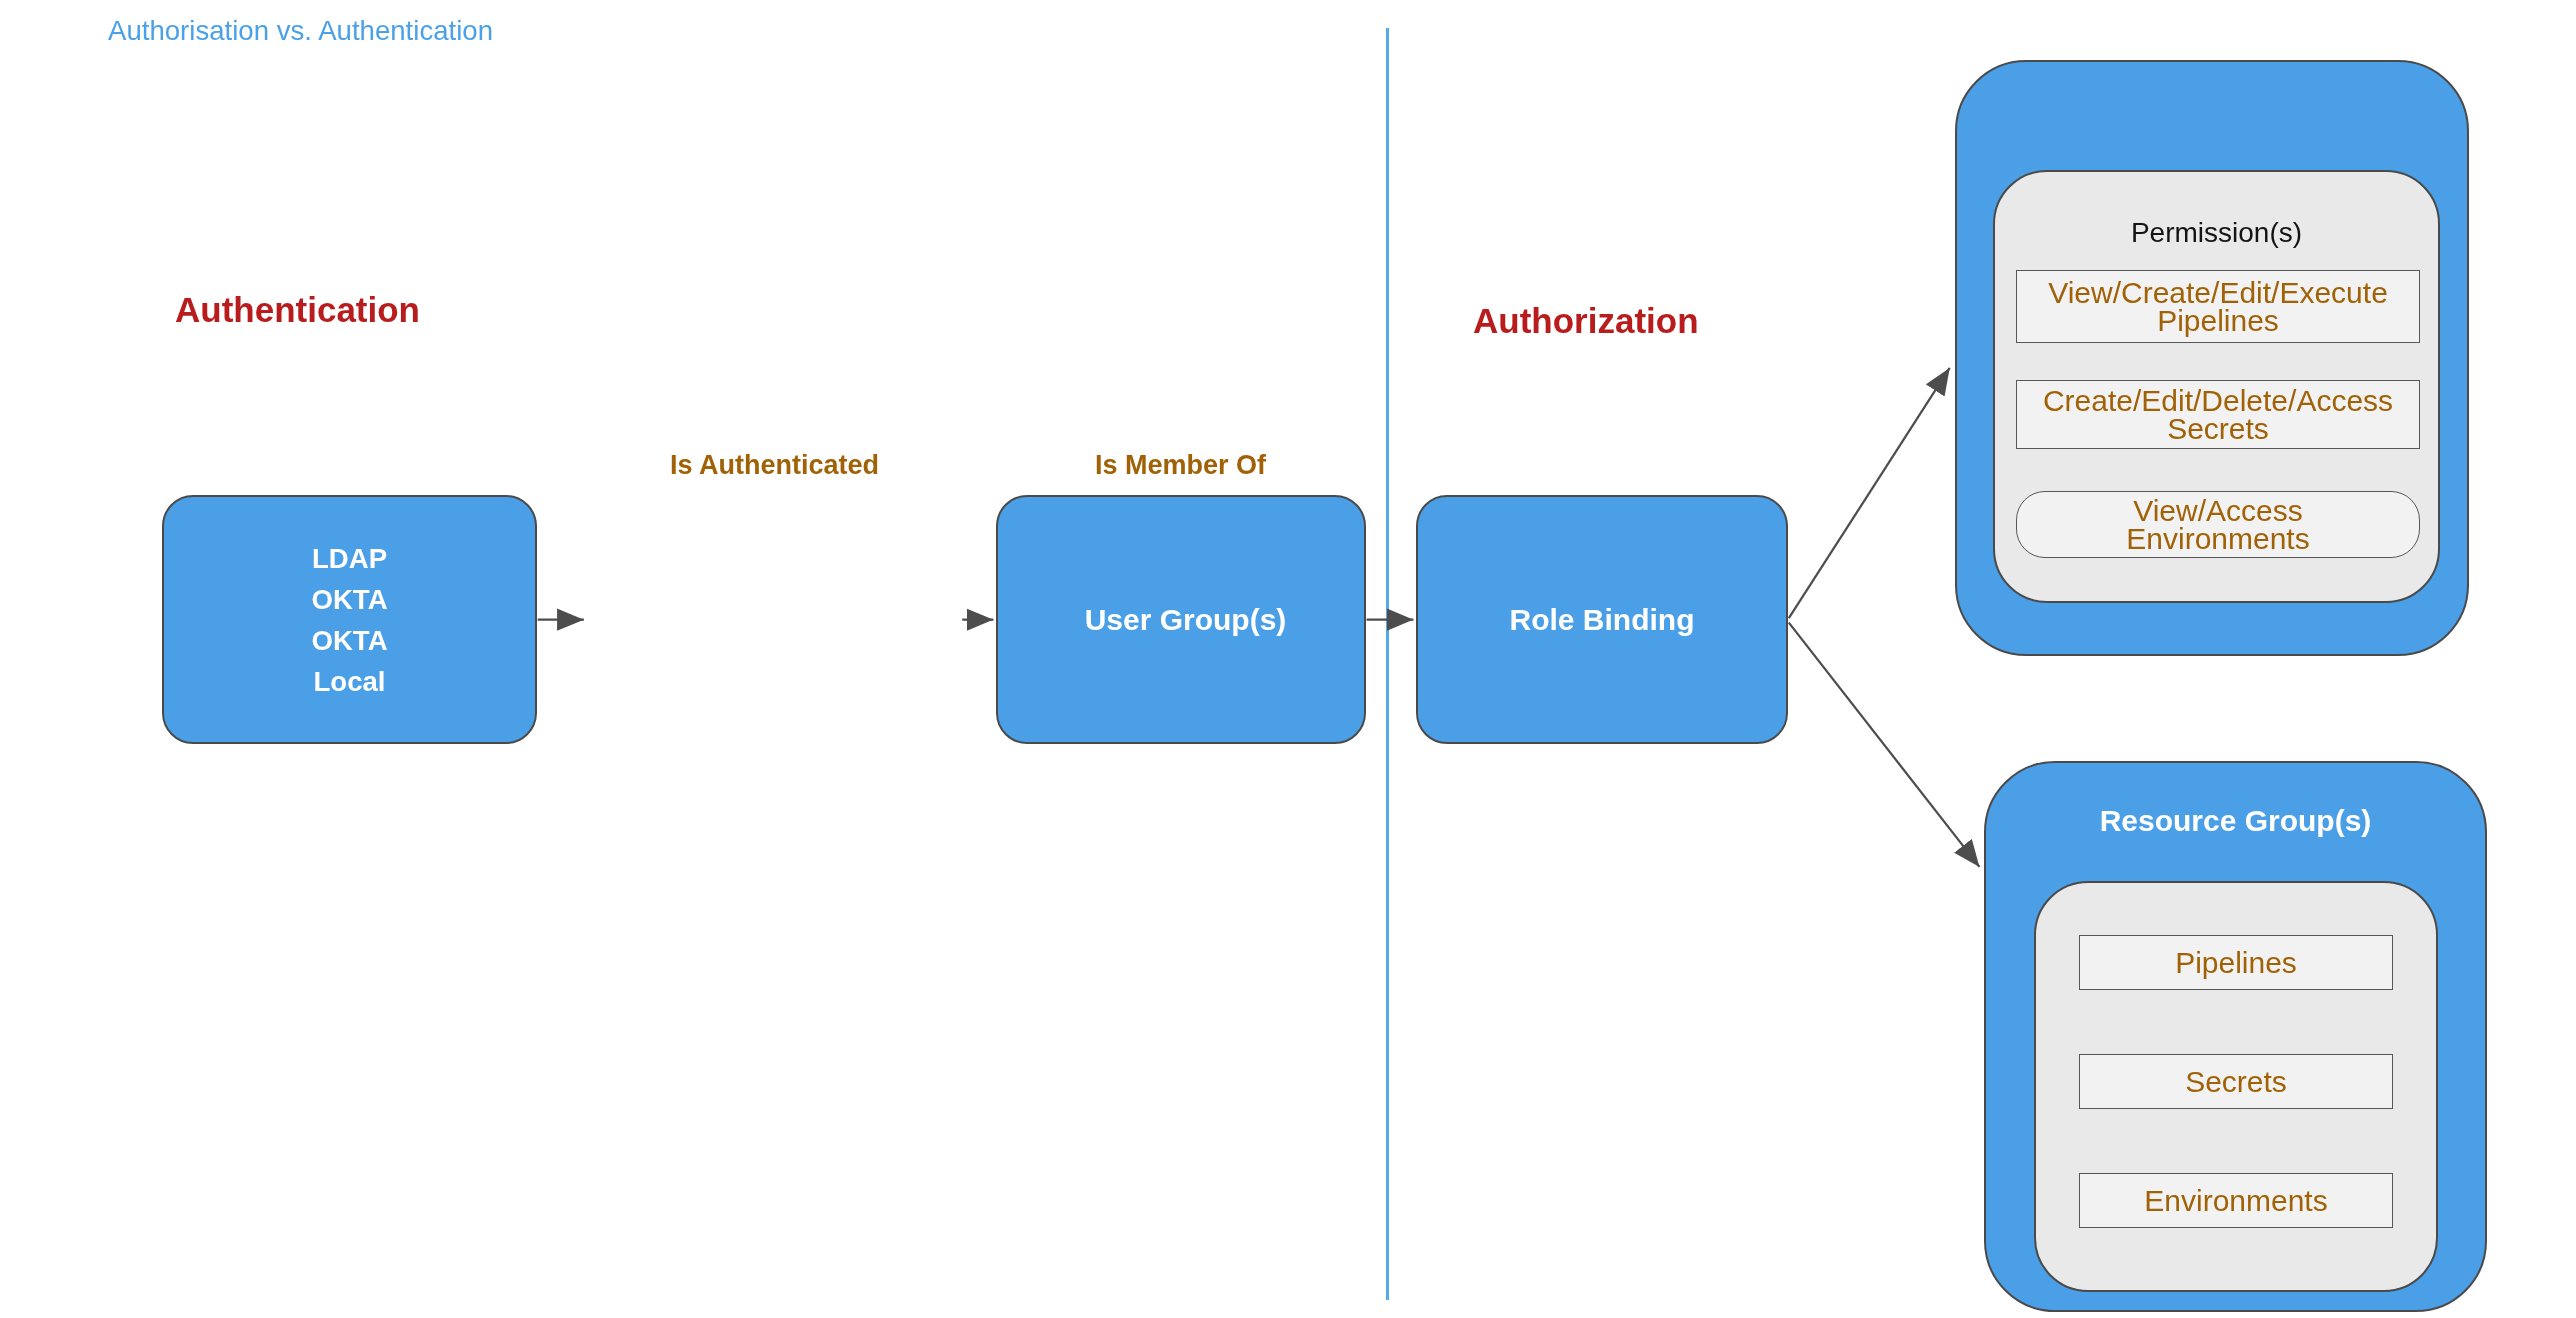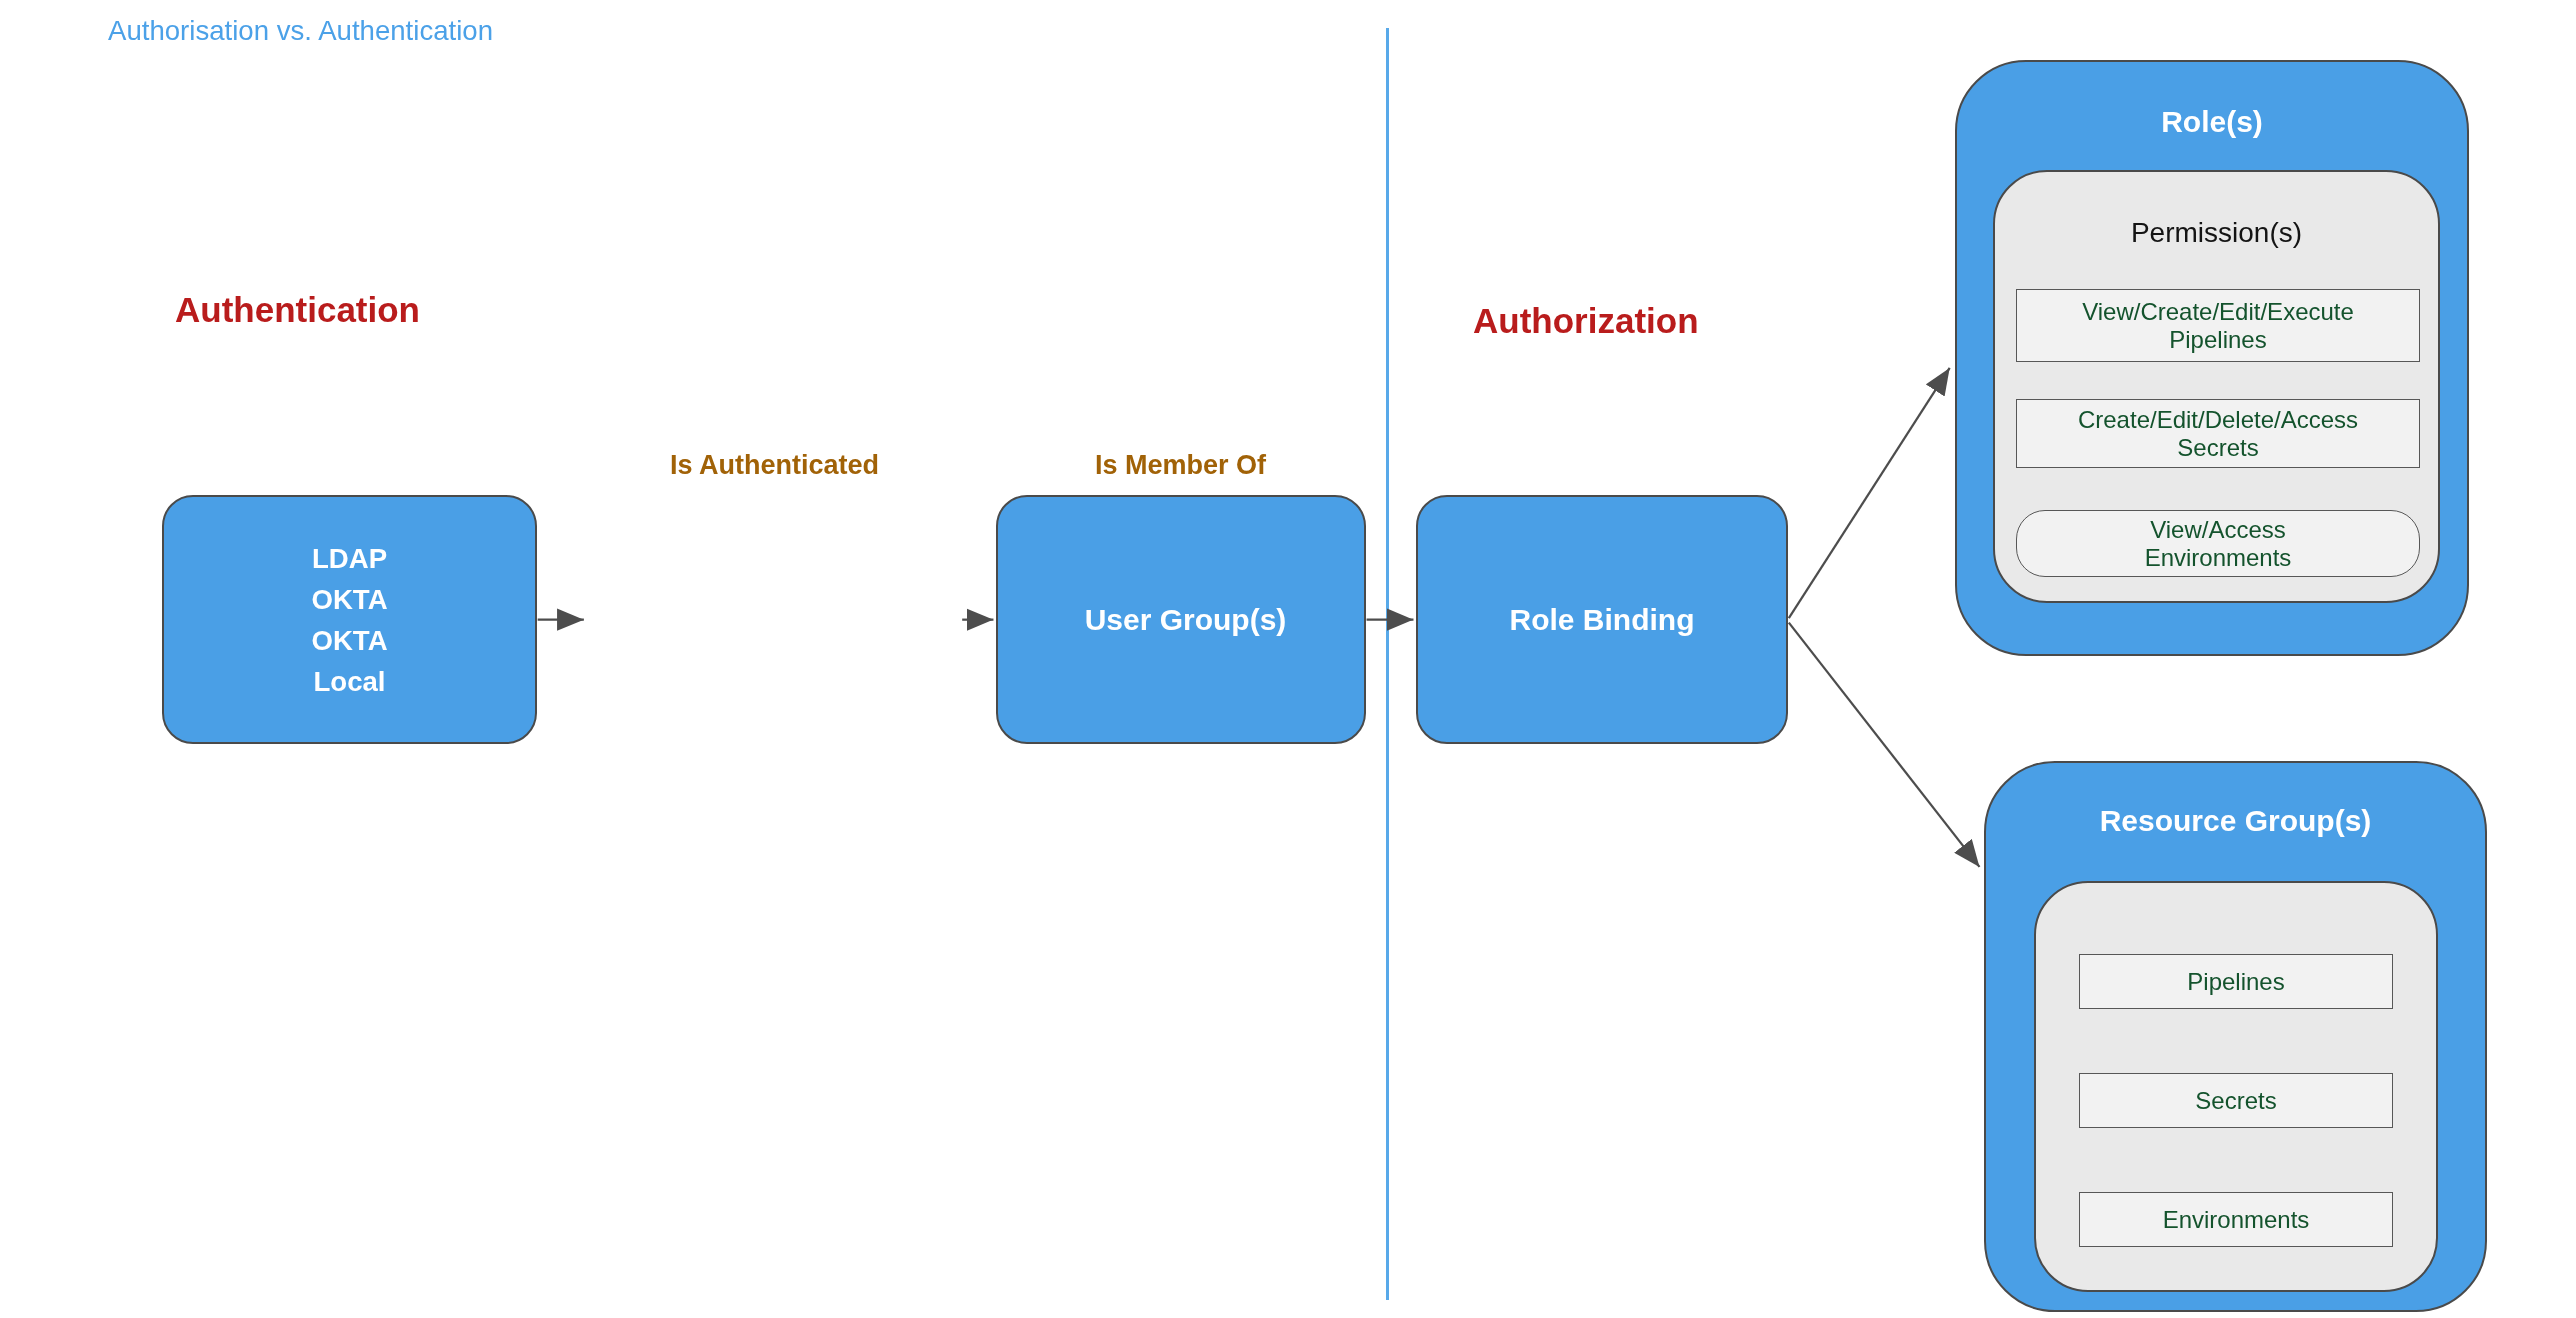--- a/index.html
+++ b/index.html
@@ -96,25 +96,24 @@
   }
   .panel-permissions .panel-title { top: 45px; }
 
   .item {
     position: absolute;
     background: #F2F2F2;
     border: 1.5px solid #575757;
     box-sizing: border-box;
     display: flex; align-items: center; justify-content: center;
     text-align: center;
-    color: #14532d;
-    font-size: 24px; font-weight: 400;
+    color: #a16207;
+    font-size: 30px; font-weight: 400;
     line-height: 28px;
     white-space: pre-line;
-    margin-top: 19px;
   }
   .perm-1 { left: 21px; top: 98px; width: 404px; height: 73px; }
   .perm-2 { left: 21px; top: 208px; width: 404px; height: 69px; }
   .perm-3 { left: 21px; top: 319px; width: 404px; height: 67px; border-radius: 29px; }
   .res-1  { left: 43px; top: 52px;  width: 314px; height: 55px; }
   .res-2  { left: 43px; top: 171px; width: 314px; height: 55px; }
   .res-3  { left: 43px; top: 290px; width: 314px; height: 55px; }
 
   .arrows { left: 0; top: 0; width: 2576px; height: 1319px; pointer-events: none; }
 </style>
@@ -156,21 +155,20 @@
 
   <div class="abs node node-groups">
     <span>User Group(s)</span>
   </div>
 
   <div class="abs node node-binding">
     <span>Role Binding</span>
   </div>
 
   <div class="abs group-box group-roles">
-    <div class="group-title">Role(s)</div>
     <div class="inner-panel panel-permissions">
       <div class="panel-title">Permission(s)</div>
       <div class="item perm-1">View/Create/Edit/Execute
 Pipelines</div>
       <div class="item perm-2">Create/Edit/Delete/Access
 Secrets</div>
       <div class="item perm-3">View/Access
 Environments</div>
     </div>
   </div>

